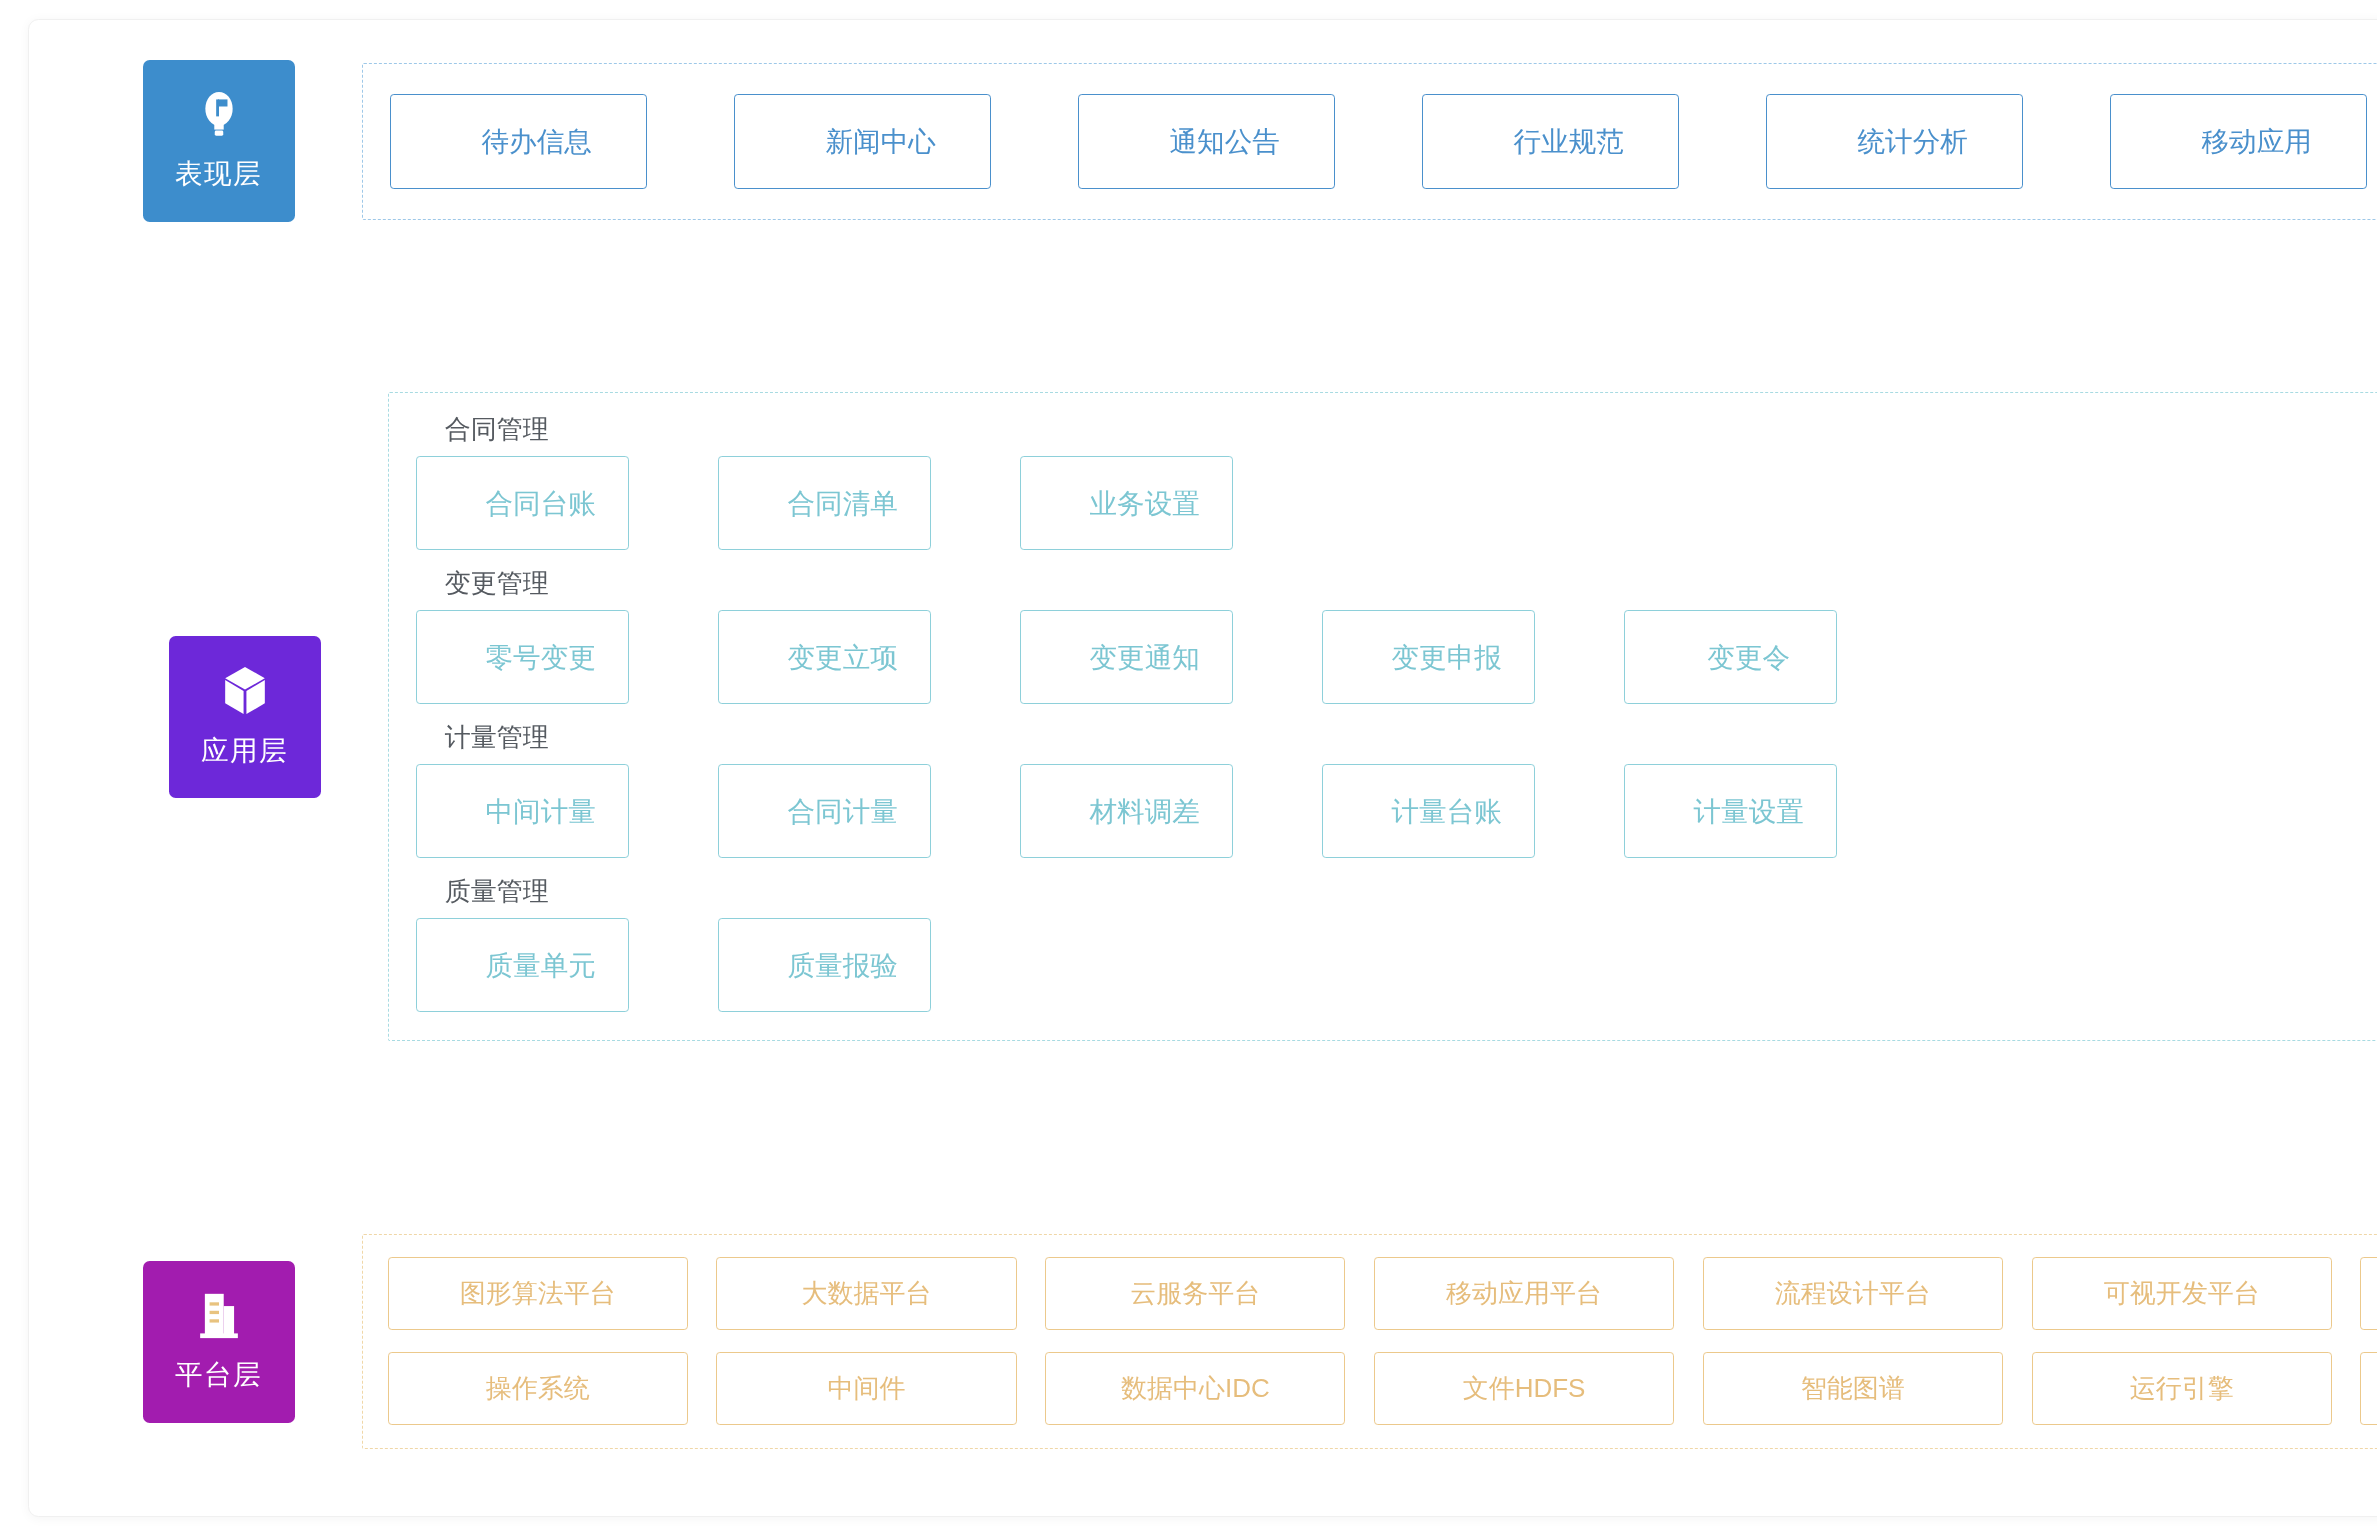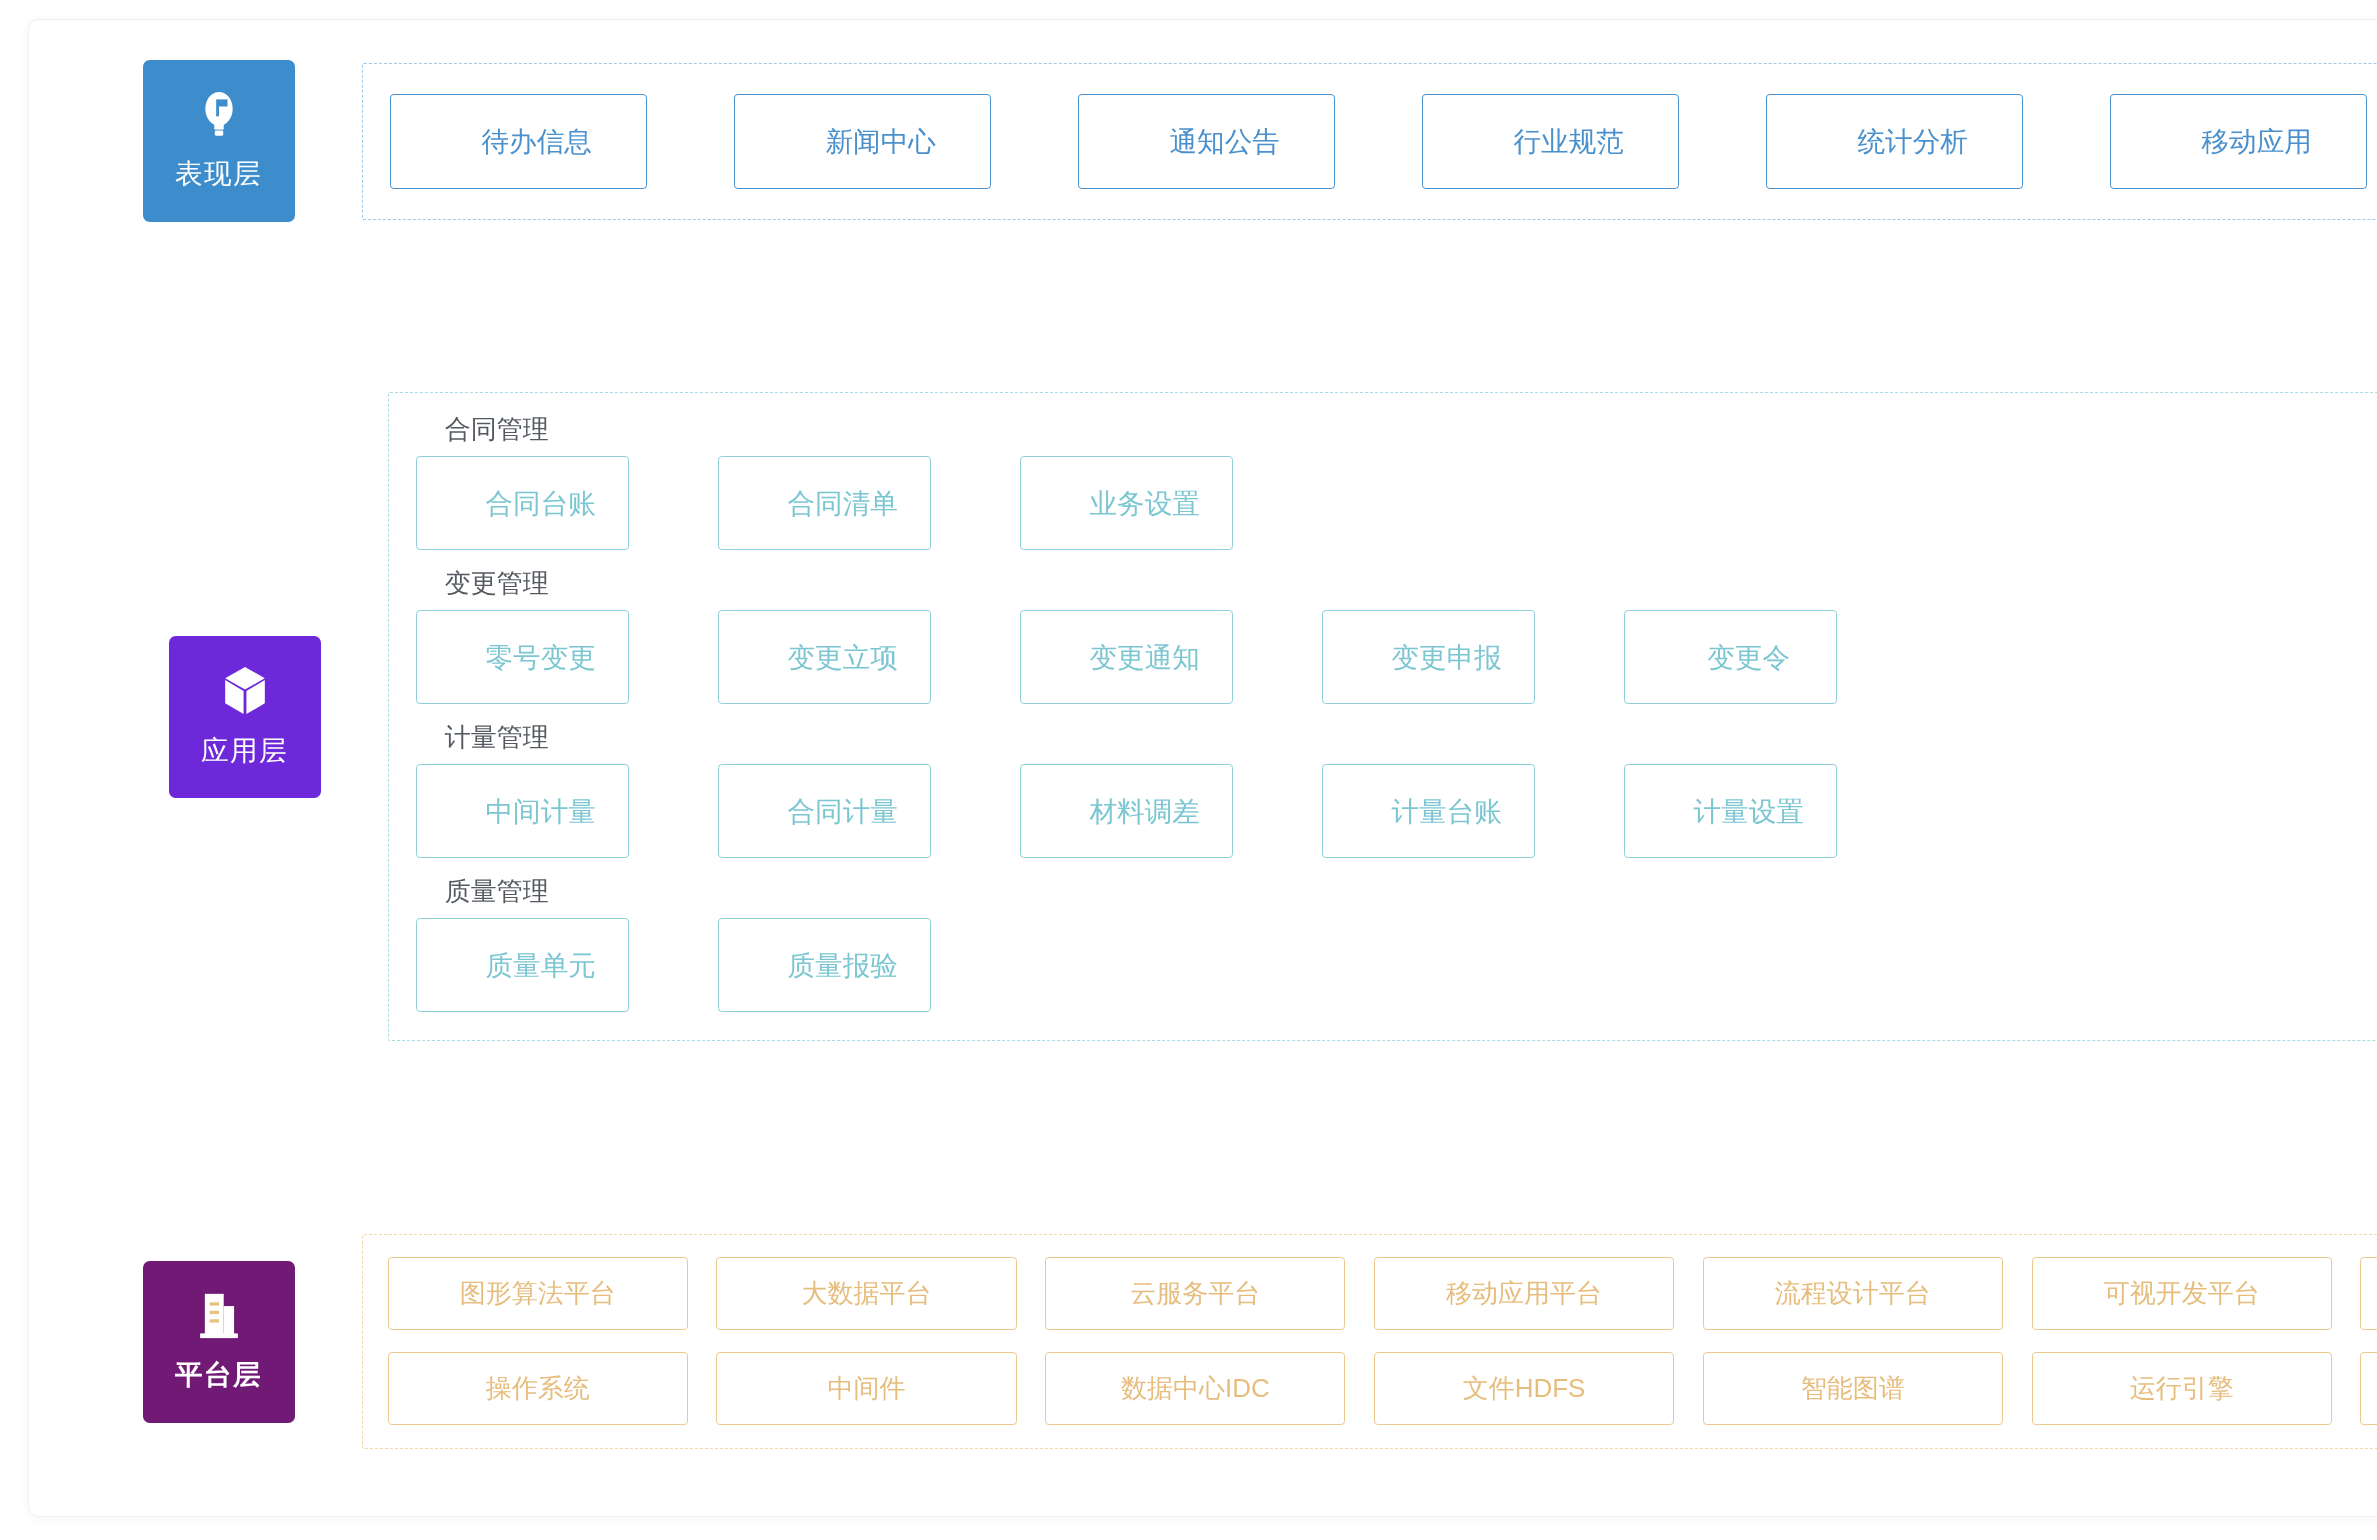--- a/index.html
+++ b/index.html
@@ -58,21 +58,21 @@
     line-height: 0;
   }
   .layer-badge .badge-label {
     font-size: 27.6px;
     letter-spacing: 1.4px;
     color: #ffffff;
     white-space: nowrap;
   }
   #badge-presentation { background: #3d8dcc; }
   #badge-application  { background: #6d28d9; margin-left: 26px; }
-  #badge-platform     { background: #701a75; font-weight: bold; }
+  #badge-platform     { background: #a21caf; }
 
   
   .dashed-box {
     flex: 1;
     box-sizing: border-box;
     border: 1.4px dashed #9ec8e8;
     border-radius: 1.9px;
     background: #ffffff;
   }
   #box-presentation {

